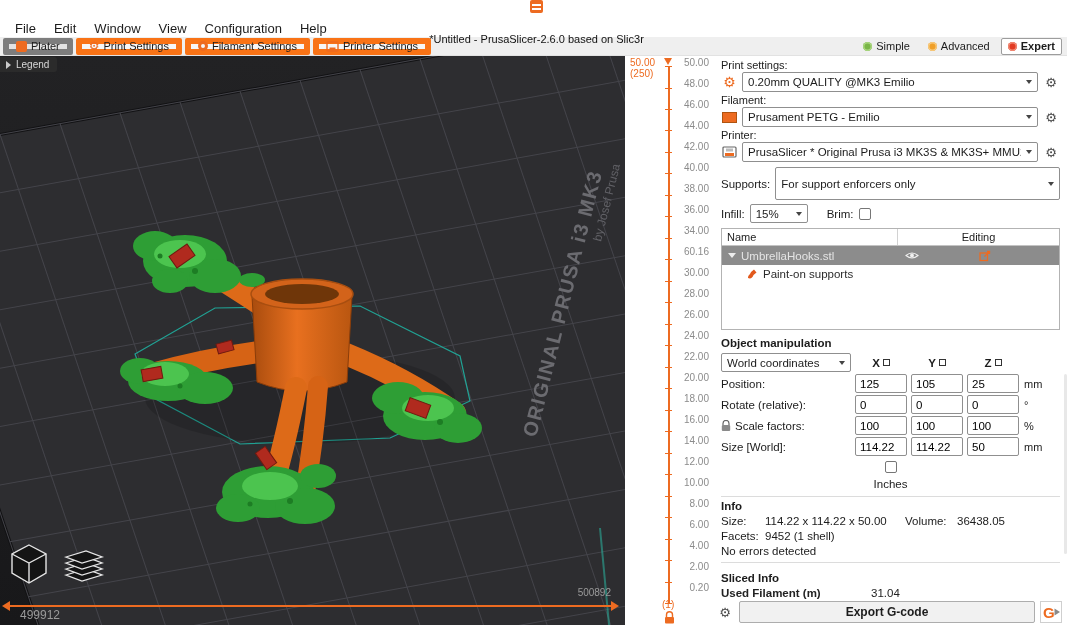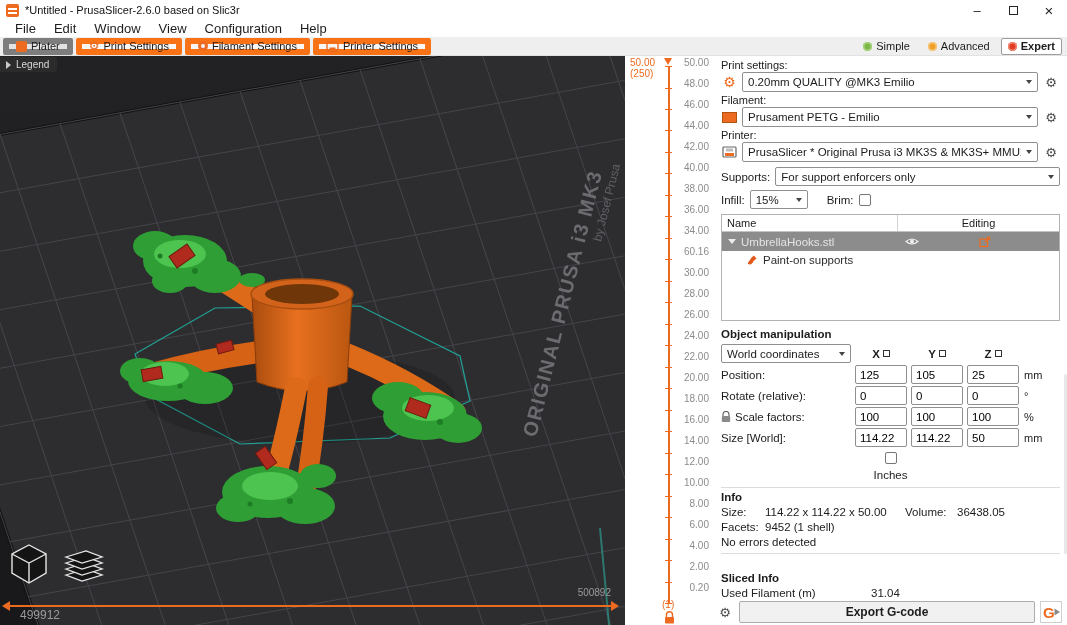--- a/index.html
+++ b/index.html
@@ -1,20 +1,20 @@
 <!DOCTYPE html>
 <html><head>
 <meta charset="utf-8">
 <style>
   * { box-sizing: border-box; margin: 0; padding: 0; }
   html,body { width:1067px; height:625px; overflow:hidden; }
   body { font-family:"Liberation Sans",sans-serif; font-size:12px; color:#1c1c1c; background:#fff; position:relative; }
 
   
-  .titlebar { height:20px; display:flex; align-items:center; gap:6px; padding-left:6px; background:#fff; }
+  .titlebar { height:20px; display:flex; align-items:center; gap:20px; padding-left:6px; background:#fff;flex-direction:column; }
   .app-icon { width:13px; height:13px; border-radius:2px; background:#ED6B21; position:relative; flex:none; }
   .app-icon::before { content:""; position:absolute; left:2px; right:2px; top:4px; height:2px; background:#fff; box-shadow:0 4px 0 #fff; }
   .title-text { font-size:11px; color:#111; }
   .win-controls { margin-left:auto; display:flex; height:20px; }
   .win-btn { width:36px; display:flex; align-items:center; justify-content:center; font-size:13px; color:#222; }
   .max-glyph { width:9px; height:9px; border:1px solid #222; display:inline-block; }
 
   
   .menubar { height:17px; display:flex; align-items:center; background:#fff; font-size:13px; padding-left:6px; }
   .menu-item { padding:0 9px; }
@@ -95,23 +95,23 @@
   input.num { width:100%; height:19px; border:1px solid #8f8f8f; border-radius:2px; padding:0 4px; font-size:11.5px; font-family:"Liberation Sans",sans-serif; }
   .unit { font-size:11px; padding-left:1px; }
   .lbl-lock { display:flex; align-items:flex-start; gap:4px; }
 
   
   .info-block { border-top:1px solid #dcdcdc; margin-top:6px; padding-top:3px; }
   .info-row { display:flex; font-size:11.5px; margin-top:3px; }
   .k1 { width:44px; }
   .v1 { width:140px; }
   .k2 { width:52px; }
-  .sliced-block { border-top:1px solid #dcdcdc; margin-top:5px; padding-top:18px; }
+  .sliced-block { border-top:1px solid #dcdcdc; margin-top:5px; padding-top:9px; }
   .sliced-row { display:flex; font-size:11.5px; margin-top:3px; color:#222; }
-  .sliced-row .sk { width:150px; }
+  .sliced-row .sk { width:150px;font-weight:bold; }
 
   
   .export-row { position:absolute; left:4px; right:5px; bottom:1px; height:24px; background:#fff; display:flex; align-items:center; gap:5px; }
   .export-btn { flex:1; height:22px; border:1px solid #adadad; border-radius:2px; background:#f1f1f1; font-weight:bold; font-size:12px; display:flex; align-items:center; justify-content:center; }
   .scrollbar { position:absolute; right:0; top:318px; width:3px; height:180px; background:#e8e8e8; border-radius:2px; }
 </style>
 </head>
 <body>
 
 <div class="titlebar">
@@ -389,21 +389,21 @@
         </span>
       <div class="combo">
         <span class="txt">PrusaSlicer * Original Prusa i3 MK3S &amp; MK3S+ MMU2S Sir</span>
         <span class="dd-arrow"></span>
       </div>
       <span class="gear-btn">⚙</span>
     </div>
 
     <div class="inline-row">
       <span>Supports:</span>
-      <div class="combo" style="height:19px;">
+      <div class="combo" style="height:33px;">
         <span class="txt">For support enforcers only</span>
         <span class="dd-arrow"></span>
       </div>
     </div>
 
     <div class="inline-row">
       <span>Infill:</span>
       <div class="combo" style="flex:none; width:58px; height:19px;">
         <span class="txt">15%</span>
         <span class="dd-arrow"></span>

